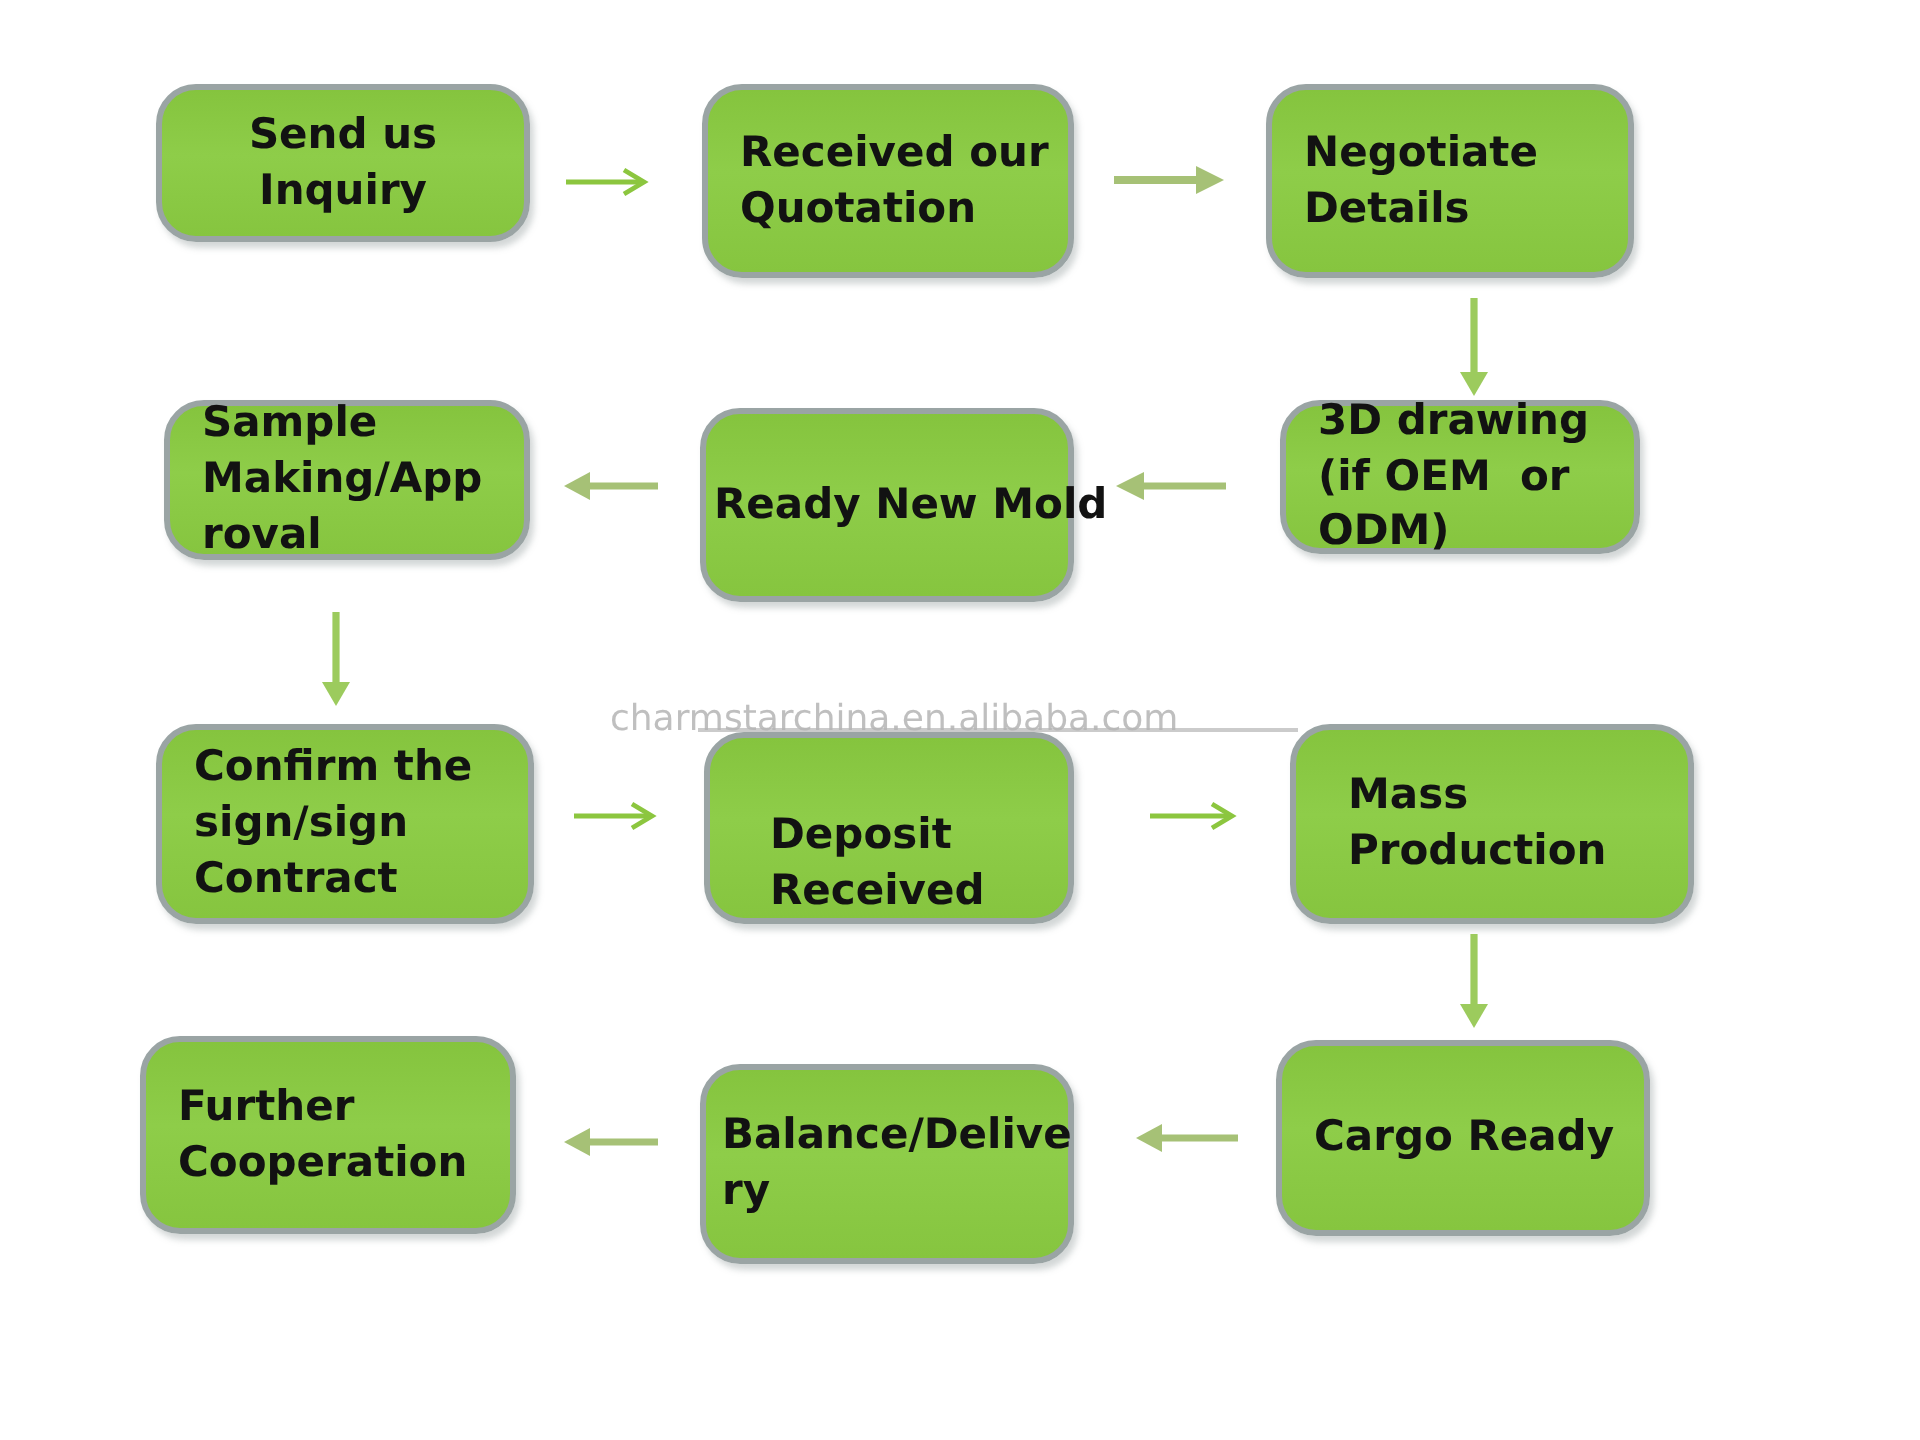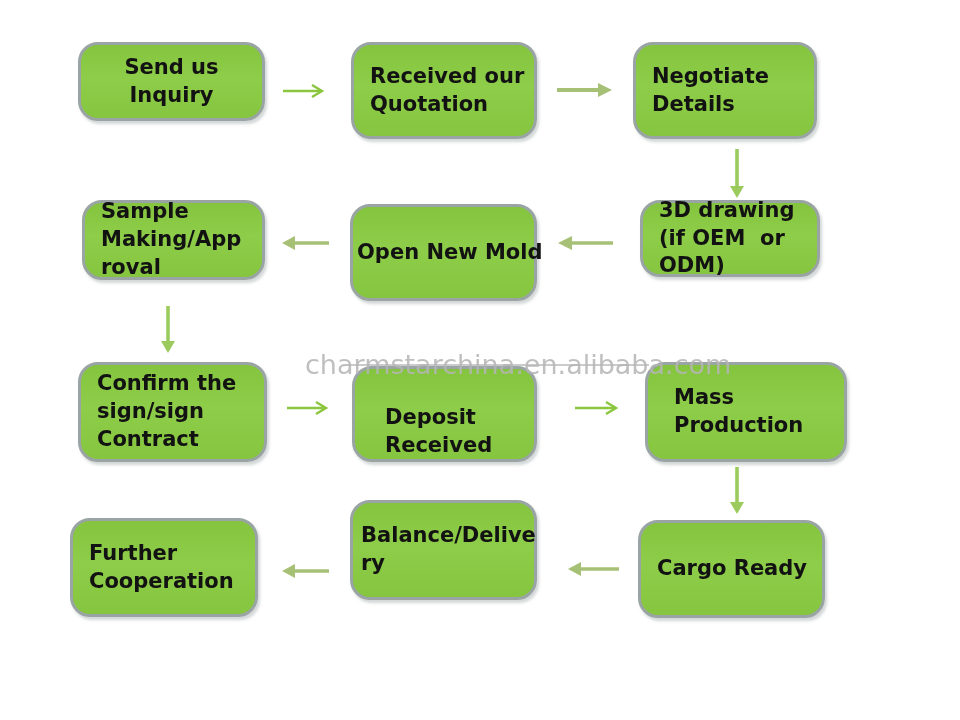--- a/index.html
+++ b/index.html
@@ -45,21 +45,21 @@
     position: absolute;
     z-index: 1;
   }
   .arrow-green { color: var(--arrow-green); }
   .arrow-olive { color: var(--arrow-olive); }
   .arrow-lightgreen { color: var(--arrow-lightgreen); }
   #watermark {
     position: absolute;
     left: 305px;
     top: 349px;
-    font-size: 27px;
+    font-size: 18px;
     letter-spacing: 0px;
     color: var(--watermark);
     opacity: 0.85;
     z-index: 2;
     white-space: pre;
   }
   #watermark-strike {
     position: absolute;
     left: 349px;
     top: 364px;
@@ -87,21 +87,21 @@
     <span class="label">Negotiate
 Details</span>
   </div>
 
   <div class="node" style="left:82px;  top:200px; width:183px; height:80px;">
     <span class="label">Sample
 Making/App
 roval</span>
   </div>
   <div class="node" style="left:350px; top:204px; width:187px; height:97px;">
-    <span class="label" style="padding-left:4px;">Open New Mold</span>
+    <span class="label" style="padding-left:4px;">Ready New Mold</span>
   </div>
   <div class="node" style="left:640px; top:200px; width:180px; height:77px;">
     <span class="label">3D drawing
 (if OEM  or
 ODM)</span>
   </div>
 
   <div class="node" style="left:78px;  top:362px; width:189px; height:100px;">
     <span class="label">Confirm the
 sign/sign
@@ -113,21 +113,21 @@
   </div>
   <div class="node" style="left:645px; top:362px; width:202px; height:100px;">
     <span class="label" style="padding-left:26px;">Mass
 Production</span>
   </div>
 
   <div class="node" style="left:70px;  top:518px; width:188px; height:99px;">
     <span class="label">Further
 Cooperation</span>
   </div>
-  <div class="node" style="left:350px; top:500px; width:187px; height:100px;">
+  <div class="node" style="left:350px; top:532px; width:187px; height:100px;">
     <span class="label" style="padding-left:8px;">Balance/Delive
 ry</span>
   </div>
   <div class="node" style="left:638px; top:520px; width:187px; height:98px;">
     <span class="label">Cargo Ready</span>
   </div>
 
   <svg class="arrow arrow-green" style="left:282px; top:83px;" width="46" height="16" viewBox="0 0 46 16">
     <line x1="1" y1="8" x2="38" y2="8" stroke="currentColor" stroke-width="2.4"></line>
     <polyline points="30,2 40,8 30,14" fill="none" stroke="currentColor" stroke-width="2.4"></polyline>

